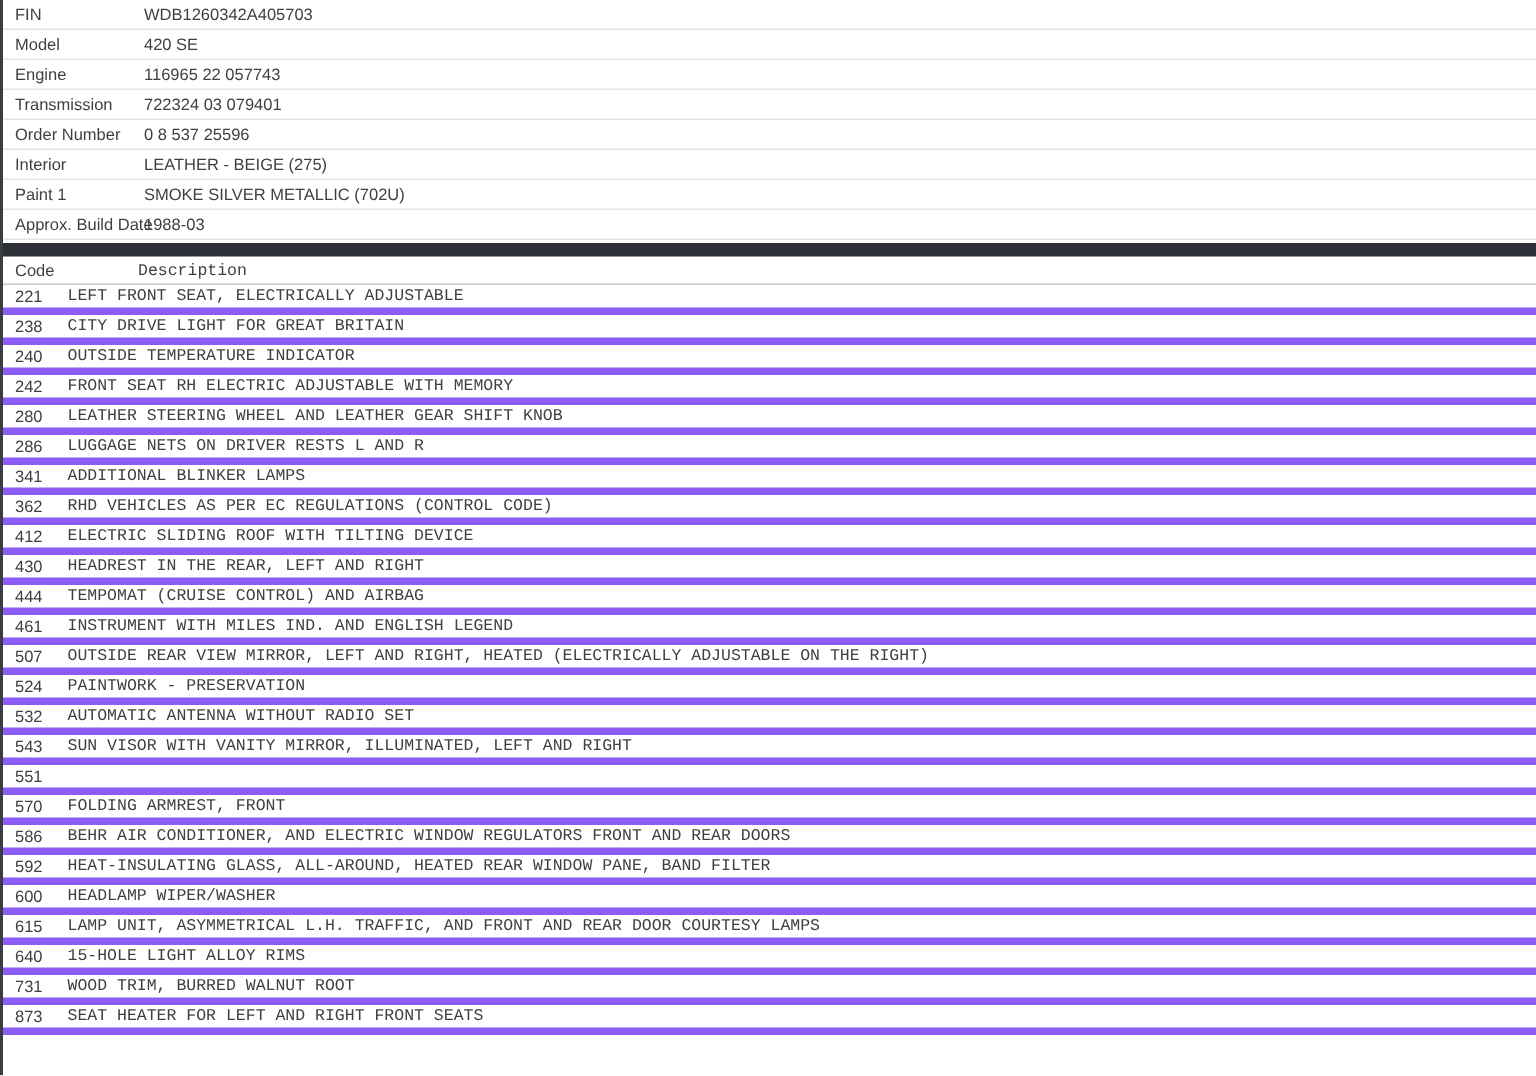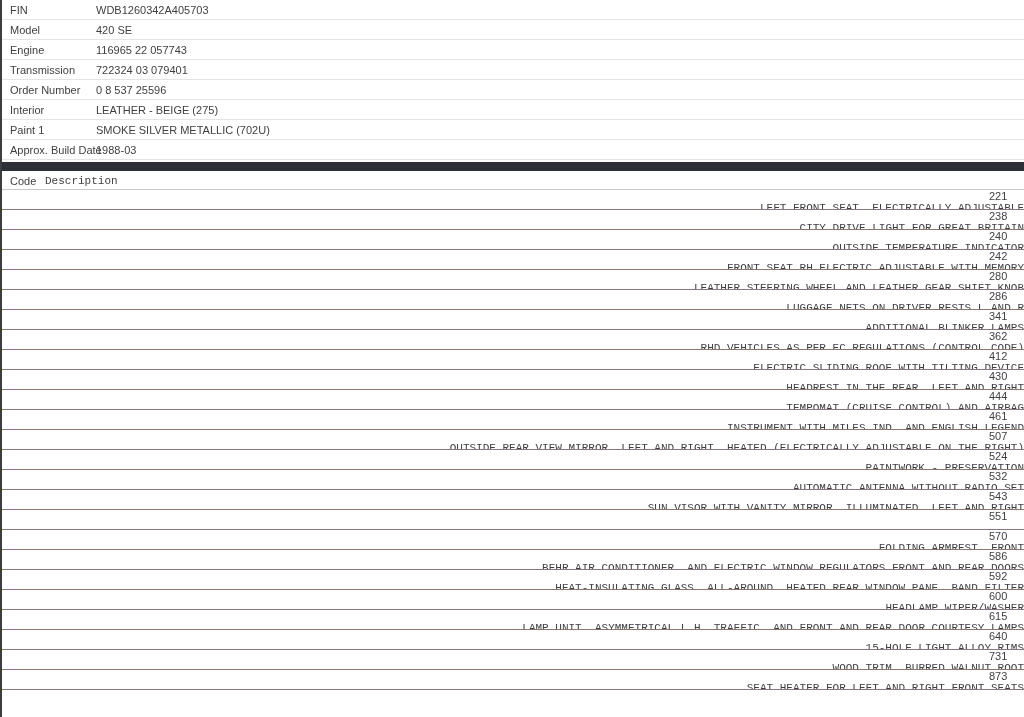--- a/index.html
+++ b/index.html
@@ -45,29 +45,29 @@
     background: #2d3036;
   }
   .codes-header {
     display: flex;
     align-items: center;
     height: 18px;
     margin-top: 1px;
     border-bottom: 1px solid #c6c6c6;
     box-sizing: border-box;
     overflow: hidden;
+    gap: 47px;
   }
   .codes-row {
     display: flex;
-    align-items: flex-end;
+    align-items: center;
     height: 20px;
-    border-bottom: 1px solid #8b5cf6;
-    box-sizing: border-box;
-    overflow: hidden;
-    flex-direction: column;
+    border-bottom: 5px solid #8b5cf6;
+    box-sizing: border-box;
+    overflow: hidden;
   }
   .code-col {
     flex: 0 0 auto;
     width: 45px;
     padding-left: 10px;
     box-sizing: border-box;
     white-space: nowrap;
   }
   .desc-col {
     flex: 1 1 auto;

